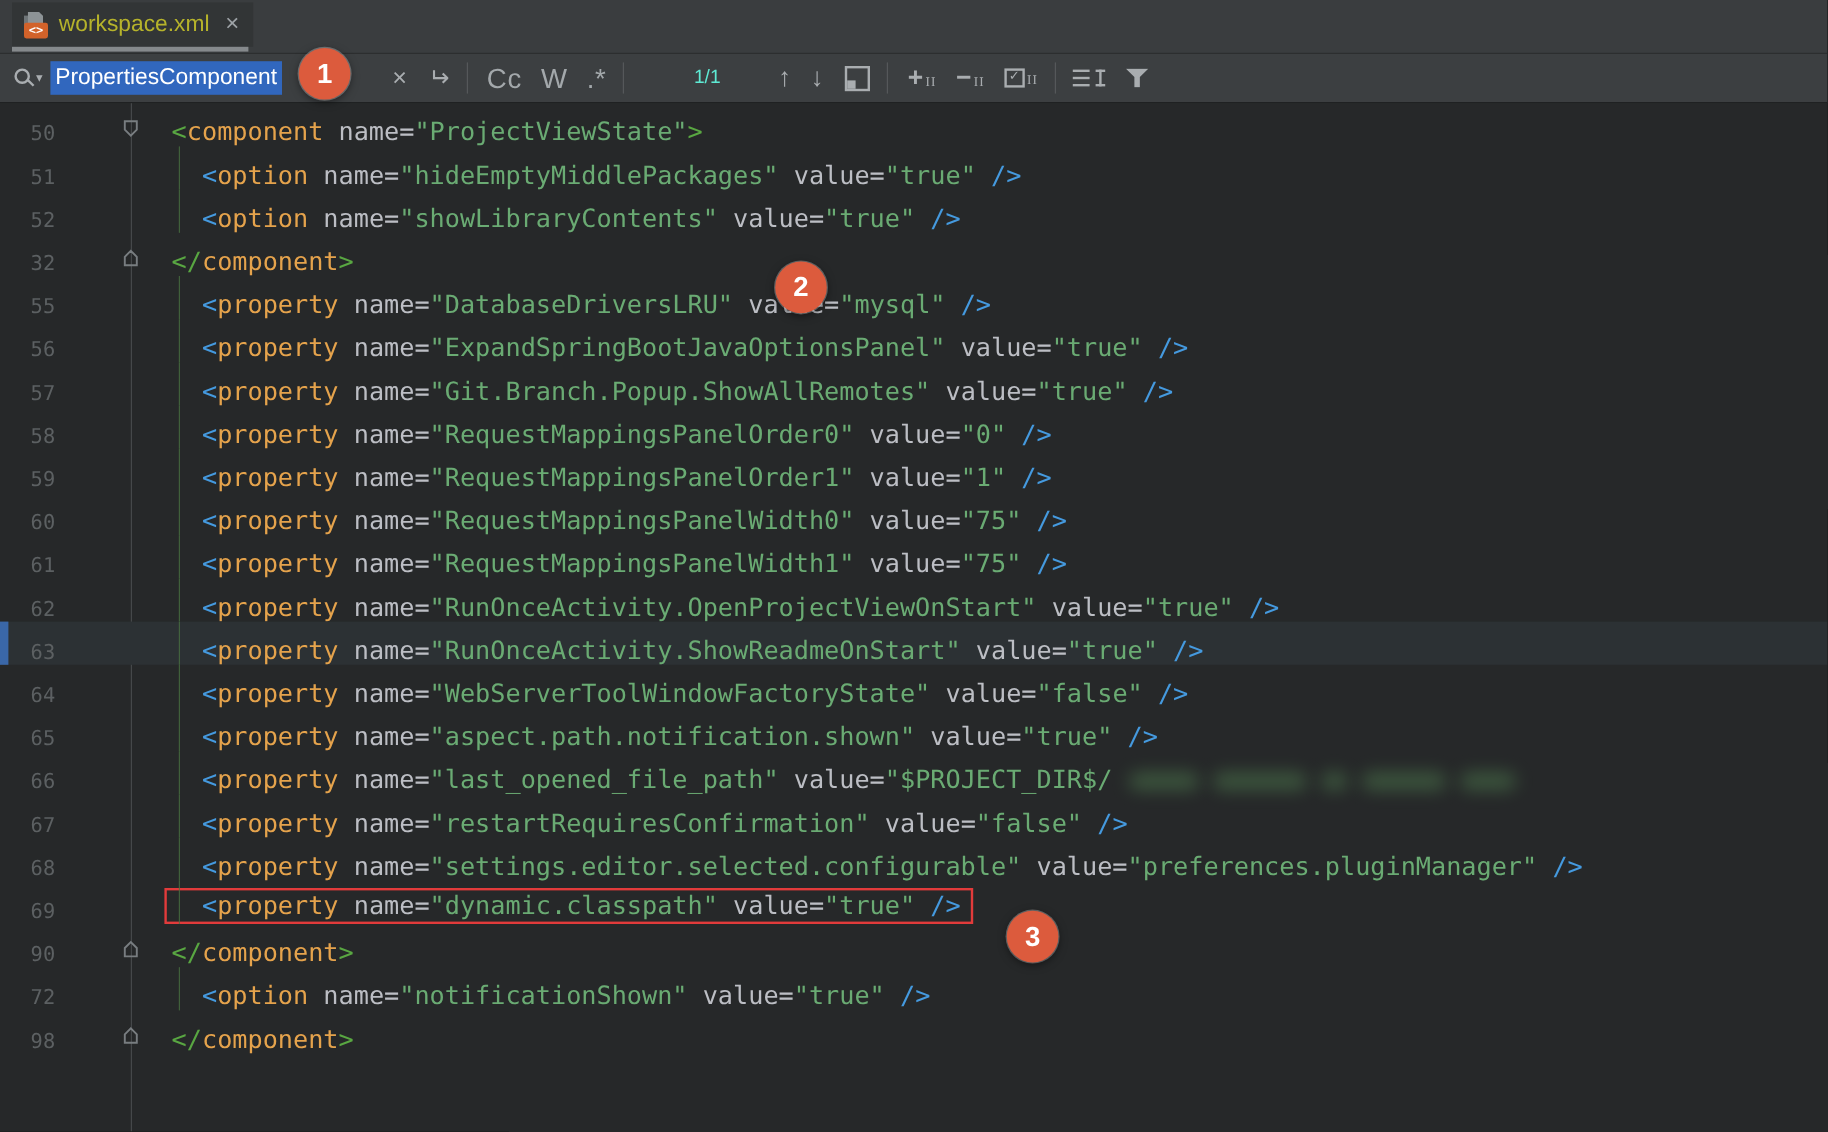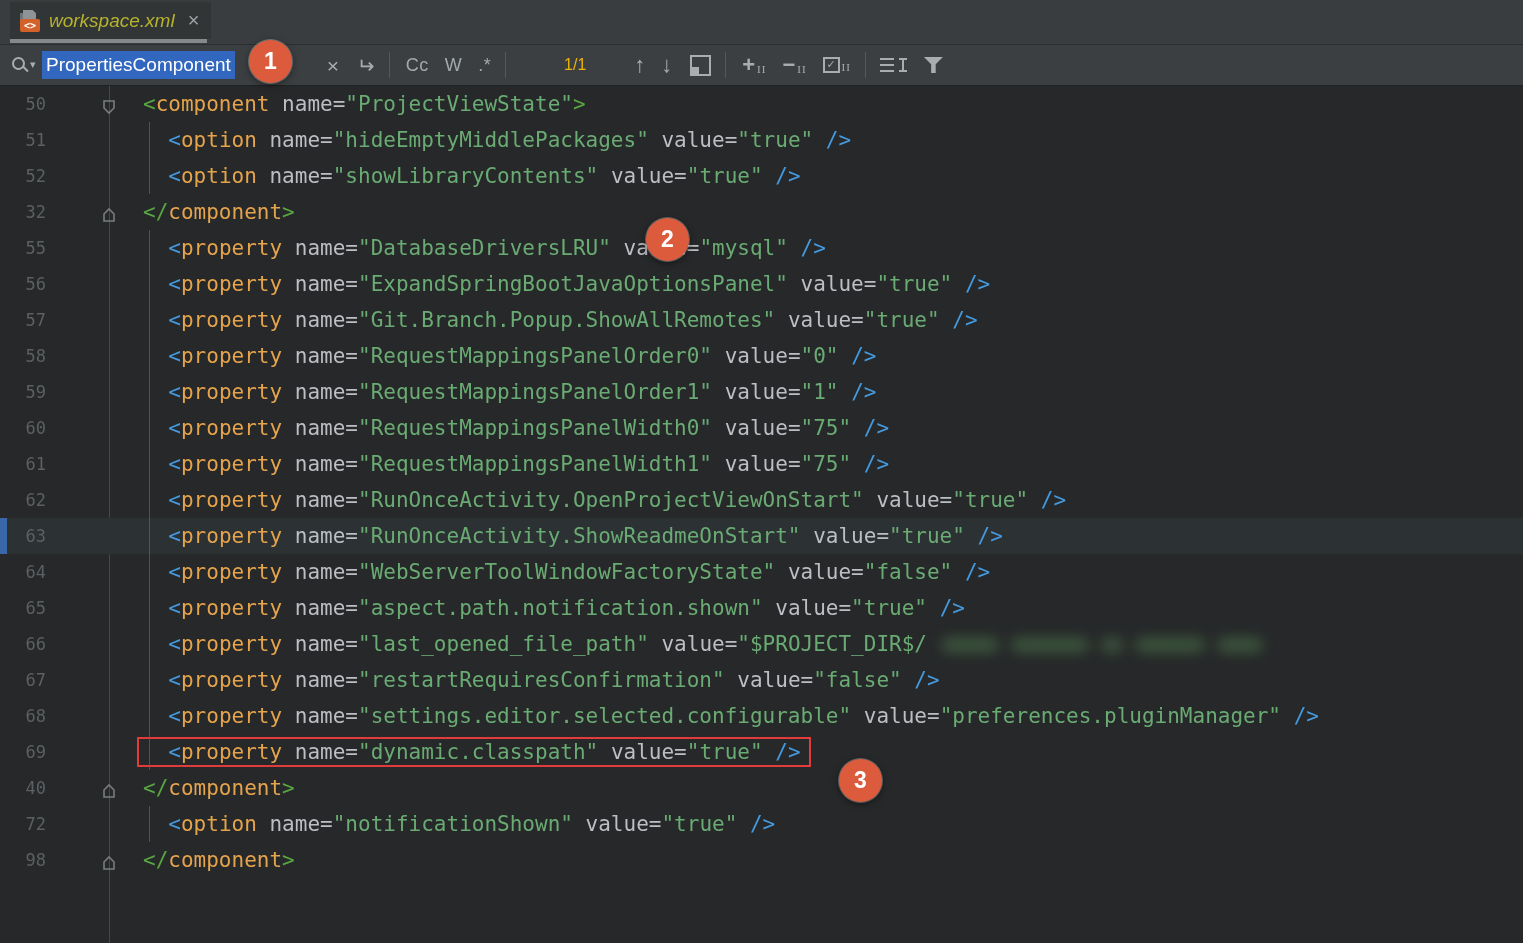--- a/index.html
+++ b/index.html
@@ -4,21 +4,21 @@
 <style>
   html,body{margin:0;padding:0;background:#1d1e1f;}
   .page{position:relative;width:1523px;height:943px;overflow:hidden;
         background:var(--bg);font-family:"Liberation Sans",sans-serif;}
 
   
   .tabbar{position:relative;height:44px;background:#3a3d3f;border-bottom:1px solid #2c2e2f;}
   .tab{position:absolute;left:10px;top:2px;height:37px;display:flex;align-items:center;
        gap:9px;padding:0 12px 0 10px;background:#323536;}
   .tab-underline{position:absolute;left:10px;top:39px;height:4px;width:197px;background:#85898c;}
-  .tabtitle{color:var(--filename);font-size:19px;font-style:italic;}
+  .tabtitle{color:var(--filename);font-size:19px;}
   .tabclose{color:#9da2a6;font-size:20px;margin-left:4px;cursor:pointer;}
   .xmlicon{position:relative;width:20px;height:22px;}
   .xmlicon .page1{position:absolute;left:3px;top:0;width:13px;height:11px;background:#8d9396;
                   clip-path:polygon(0 0,70% 0,100% 35%,100% 100%,0 100%);}
   .xmlicon .page2{position:absolute;left:0;top:3px;width:11px;height:9px;background:#6f7578;}
   .xmlicon .tagbox{position:absolute;left:0;top:9px;width:20px;height:13px;background:#d2622a;
                    border-radius:2px;color:#fff;font:bold 10px "DejaVu Sans Mono",monospace;
                    display:flex;align-items:center;justify-content:center;}
 
   
@@ -26,22 +26,22 @@
              display:flex;align-items:center;padding-left:10px;color:var(--icon);}
   .mag{position:relative;width:32px;height:18px;cursor:pointer;}
   .mag .lens{position:absolute;left:2px;top:1px;width:9px;height:9px;border:2px solid var(--icon);border-radius:50%;}
   .mag .handle{position:absolute;left:12px;top:12px;width:7px;height:2px;background:var(--icon);transform:rotate(45deg);}
   .mag .caret{position:absolute;left:20px;top:2px;font-size:11px;color:var(--icon);}
   .query{background:var(--sel_bg);color:#ffffff;font-size:19px;padding:3px 4px;cursor:text;}
   .sicon{font-size:21px;color:var(--icon);cursor:pointer;line-height:1;}
   .clear{margin-left:92px;}
   .nl{margin-left:18px;transform:scaleX(-1);display:inline-block;}
   .vsep{width:1px;height:26px;background:#55585a;margin-left:14px;}
-  .toggle{font-size:18px;color:#a3a8ab;margin-left:16px;cursor:pointer;letter-spacing:.5px;}
-  .count{font-size:16px;color:#eab308;margin-left:44px;width:50px;text-align:center;}
+  .toggle{font-size:23px;color:#a3a8ab;margin-left:16px;cursor:pointer;letter-spacing:.5px;}
+  .count{font-size:16px;color:#5eead4;margin-left:44px;width:50px;text-align:center;}
   .arrow{font-size:22px;margin-left:34px;}
   .arrow2{font-size:22px;margin-left:16px;}
   .sqicon{position:relative;width:17px;height:17px;border:2px solid var(--icon);margin-left:18px;cursor:pointer;}
   .sqicon i{position:absolute;left:0px;bottom:0px;width:7px;height:7px;background:var(--icon);}
   .occ{display:flex;align-items:flex-end;margin-left:16px;cursor:pointer;}
   .occ b{font-size:22px;font-weight:bold;color:var(--icon);line-height:.9;}
   .occ .sub{font-size:11px;color:var(--icon);margin-left:2px;letter-spacing:1px;font-family:"Liberation Serif",serif;}
   .cbox{width:13px;height:12px;border:2px solid var(--icon);font-size:11px;line-height:11px;text-align:center;color:var(--icon);}
   .linesicon{position:relative;width:26px;height:16px;margin-left:14px;cursor:pointer;}
   .linesicon i{position:absolute;left:0;width:14px;height:2px;background:var(--icon);}
@@ -49,21 +49,21 @@
   .linesicon .ibeam{position:absolute;right:2px;top:1px;width:2px;height:14px;background:var(--icon);}
   .linesicon .ibeam:before,.linesicon .ibeam:after{content:"";position:absolute;left:-3px;width:8px;height:2px;background:var(--icon);}
   .linesicon .ibeam:before{top:0;}.linesicon .ibeam:after{bottom:0;}
   .funnel{width:19px;height:16px;background:var(--icon);margin-left:18px;cursor:pointer;
           clip-path:polygon(0 0,100% 0,62% 45%,62% 100%,38% 100%,38% 45%);}
 
   
   .editor{position:relative;height:864px;background:var(--bg);
           font-family:"DejaVu Sans Mono",monospace;font-size:21px;}
   .foldline{position:absolute;left:109px;top:0;bottom:0;width:1px;background:#45484a;}
-  .row{position:relative;height:36px;display:flex;align-items:center;white-space:pre;}
+  .row{position:relative;height:36px;display:flex;align-items:flex-end;white-space:pre;}
   .row.current{background:#2c3134;}
   .caret-strip{position:absolute;left:0;top:0;width:7px;height:100%;background:#3a67a8;}
   .ln{width:46px;text-align:right;color:var(--linenum);font-size:17px;flex:none;cursor:pointer;}
   .code{padding-left:97px;}
   .guide{position:absolute;left:149px;top:0;height:100%;width:1px;background:#4a7342;opacity:.75;}
   .fold{position:absolute;left:101px;top:10px;width:16px;height:16px;cursor:pointer;}
   .tag{color:var(--tag);} .attr{color:var(--attr);} .str{color:var(--str);}
   .br1{color:var(--br1);} .br2{color:var(--br2);}
   .sel{background:var(--sel_bg2);outline:1px solid var(--sel_border);padding:2px 0;}
   .boxed{display:inline-block;border:2px solid var(--redbox);padding:1px 8px 1px 4px;margin-left:-6px;}
@@ -155,21 +155,21 @@
       <div class="row"><div class="guide"></div><span class="ln">60</span><span class="code"><span class="">  <span class="br2">&lt;</span><span class="tag">property</span> <span class="attr">name</span><span class="attr">=</span><span class="str">"RequestMappingsPanelWidth0"</span> <span class="attr">value</span><span class="attr">=</span><span class="str">"75"</span> <span class="br2">/&gt;</span></span></span></div>
       <div class="row"><div class="guide"></div><span class="ln">61</span><span class="code"><span class="">  <span class="br2">&lt;</span><span class="tag">property</span> <span class="attr">name</span><span class="attr">=</span><span class="str">"RequestMappingsPanelWidth1"</span> <span class="attr">value</span><span class="attr">=</span><span class="str">"75"</span> <span class="br2">/&gt;</span></span></span></div>
       <div class="row"><div class="guide"></div><span class="ln">62</span><span class="code"><span class="">  <span class="br2">&lt;</span><span class="tag">property</span> <span class="attr">name</span><span class="attr">=</span><span class="str">"RunOnceActivity.OpenProjectViewOnStart"</span> <span class="attr">value</span><span class="attr">=</span><span class="str">"true"</span> <span class="br2">/&gt;</span></span></span></div>
       <div class="row current"><div class="caret-strip"></div><div class="guide"></div><span class="ln">63</span><span class="code"><span class="">  <span class="br2">&lt;</span><span class="tag">property</span> <span class="attr">name</span><span class="attr">=</span><span class="str">"RunOnceActivity.ShowReadmeOnStart"</span> <span class="attr">value</span><span class="attr">=</span><span class="str">"true"</span> <span class="br2">/&gt;</span></span></span></div>
       <div class="row"><div class="guide"></div><span class="ln">64</span><span class="code"><span class="">  <span class="br2">&lt;</span><span class="tag">property</span> <span class="attr">name</span><span class="attr">=</span><span class="str">"WebServerToolWindowFactoryState"</span> <span class="attr">value</span><span class="attr">=</span><span class="str">"false"</span> <span class="br2">/&gt;</span></span></span></div>
       <div class="row"><div class="guide"></div><span class="ln">65</span><span class="code"><span class="">  <span class="br2">&lt;</span><span class="tag">property</span> <span class="attr">name</span><span class="attr">=</span><span class="str">"aspect.path.notification.shown"</span> <span class="attr">value</span><span class="attr">=</span><span class="str">"true"</span> <span class="br2">/&gt;</span></span></span></div>
       <div class="row"><div class="guide"></div><span class="ln">66</span><span class="code"><span class="">  <span class="br2">&lt;</span><span class="tag">property</span> <span class="attr">name</span><span class="attr">=</span><span class="str">"last_opened_file_path"</span> <span class="attr">value</span><span class="attr">=</span><span class="str">"$PROJECT_DIR$/</span><span class="redact"><i style="width: 58px;"></i><i style="width: 78px;"></i><i style="width: 22px;"></i><i style="width: 70px;"></i><i style="width: 46px;"></i></span></span></span></div>
       <div class="row"><div class="guide"></div><span class="ln">67</span><span class="code"><span class="">  <span class="br2">&lt;</span><span class="tag">property</span> <span class="attr">name</span><span class="attr">=</span><span class="str">"restartRequiresConfirmation"</span> <span class="attr">value</span><span class="attr">=</span><span class="str">"false"</span> <span class="br2">/&gt;</span></span></span></div>
       <div class="row"><div class="guide"></div><span class="ln">68</span><span class="code"><span class="">  <span class="br2">&lt;</span><span class="tag">property</span> <span class="attr">name</span><span class="attr">=</span><span class="str">"settings.editor.selected.configurable"</span> <span class="attr">value</span><span class="attr">=</span><span class="str">"preferences.pluginManager"</span> <span class="br2">/&gt;</span></span></span></div>
       <div class="row"><div class="guide"></div><span class="ln">69</span><span class="code"><span class="boxed">  <span class="br2">&lt;</span><span class="tag">property</span> <span class="attr">name</span><span class="attr">=</span><span class="str">"dynamic.classpath"</span> <span class="attr">value</span><span class="attr">=</span><span class="str">"true"</span> <span class="br2">/&gt;</span></span></span></div>
-      <div class="row"><span class="ln">40</span><span class="fold"><svg width="16" height="16">
+      <div class="row"><span class="ln">90</span><span class="fold"><svg width="16" height="16">
             <path d="M3 14 h10 v-7 l-5 -5 l-5 5 z" fill="none" stroke="#787d80" stroke-width="1.6"></path>
           </svg></span><span class="code"><span class=""><span class="br1">&lt;/</span><span class="tag">component</span><span class="br1">&gt;</span></span></span></div>
       <div class="row"><div class="guide"></div><span class="ln">72</span><span class="code"><span class="">  <span class="br2">&lt;</span><span class="tag">option</span> <span class="attr">name</span><span class="attr">=</span><span class="str">"notificationShown"</span> <span class="attr">value</span><span class="attr">=</span><span class="str">"true"</span> <span class="br2">/&gt;</span></span></span></div>
       <div class="row"><span class="ln">98</span><span class="fold"><svg width="16" height="16">
             <path d="M3 14 h10 v-7 l-5 -5 l-5 5 z" fill="none" stroke="#787d80" stroke-width="1.6"></path>
           </svg></span><span class="code"><span class=""><span class="br1">&lt;/</span><span class="tag">component</span><span class="br1">&gt;</span></span></span></div>
     </div>
 
   <div class="badge badge1">1</div>
   <div class="badge badge2">2</div>

